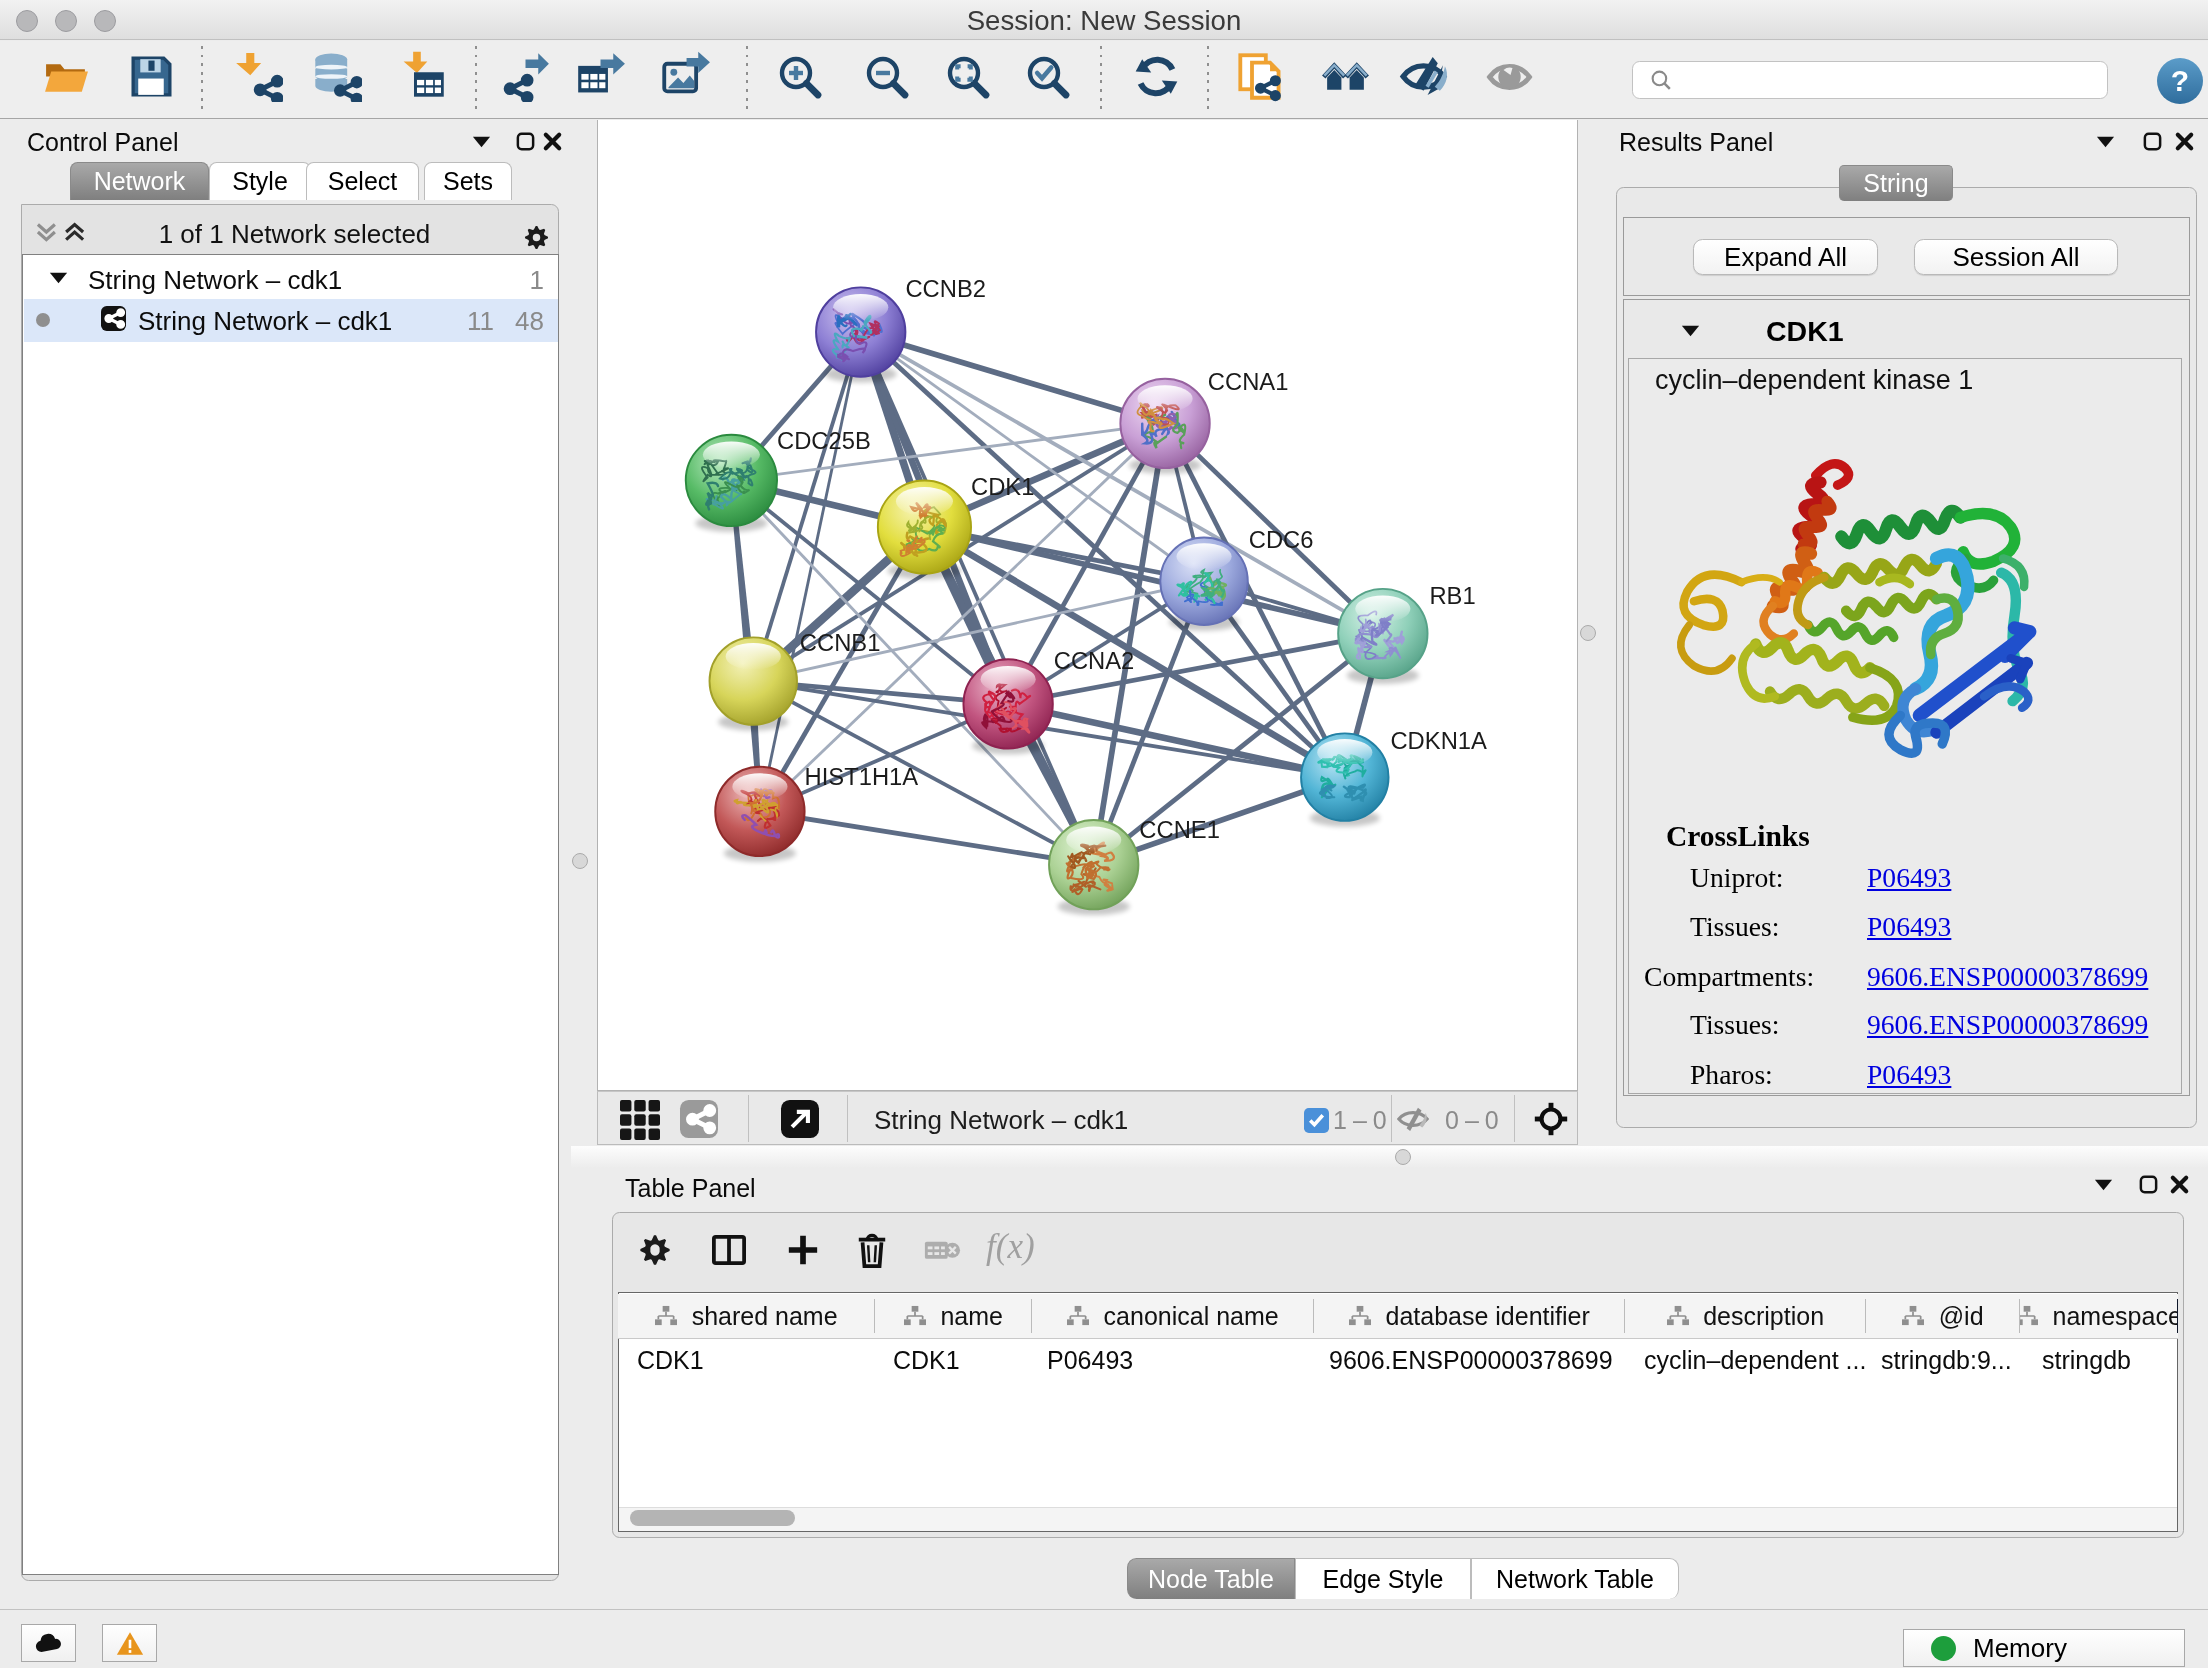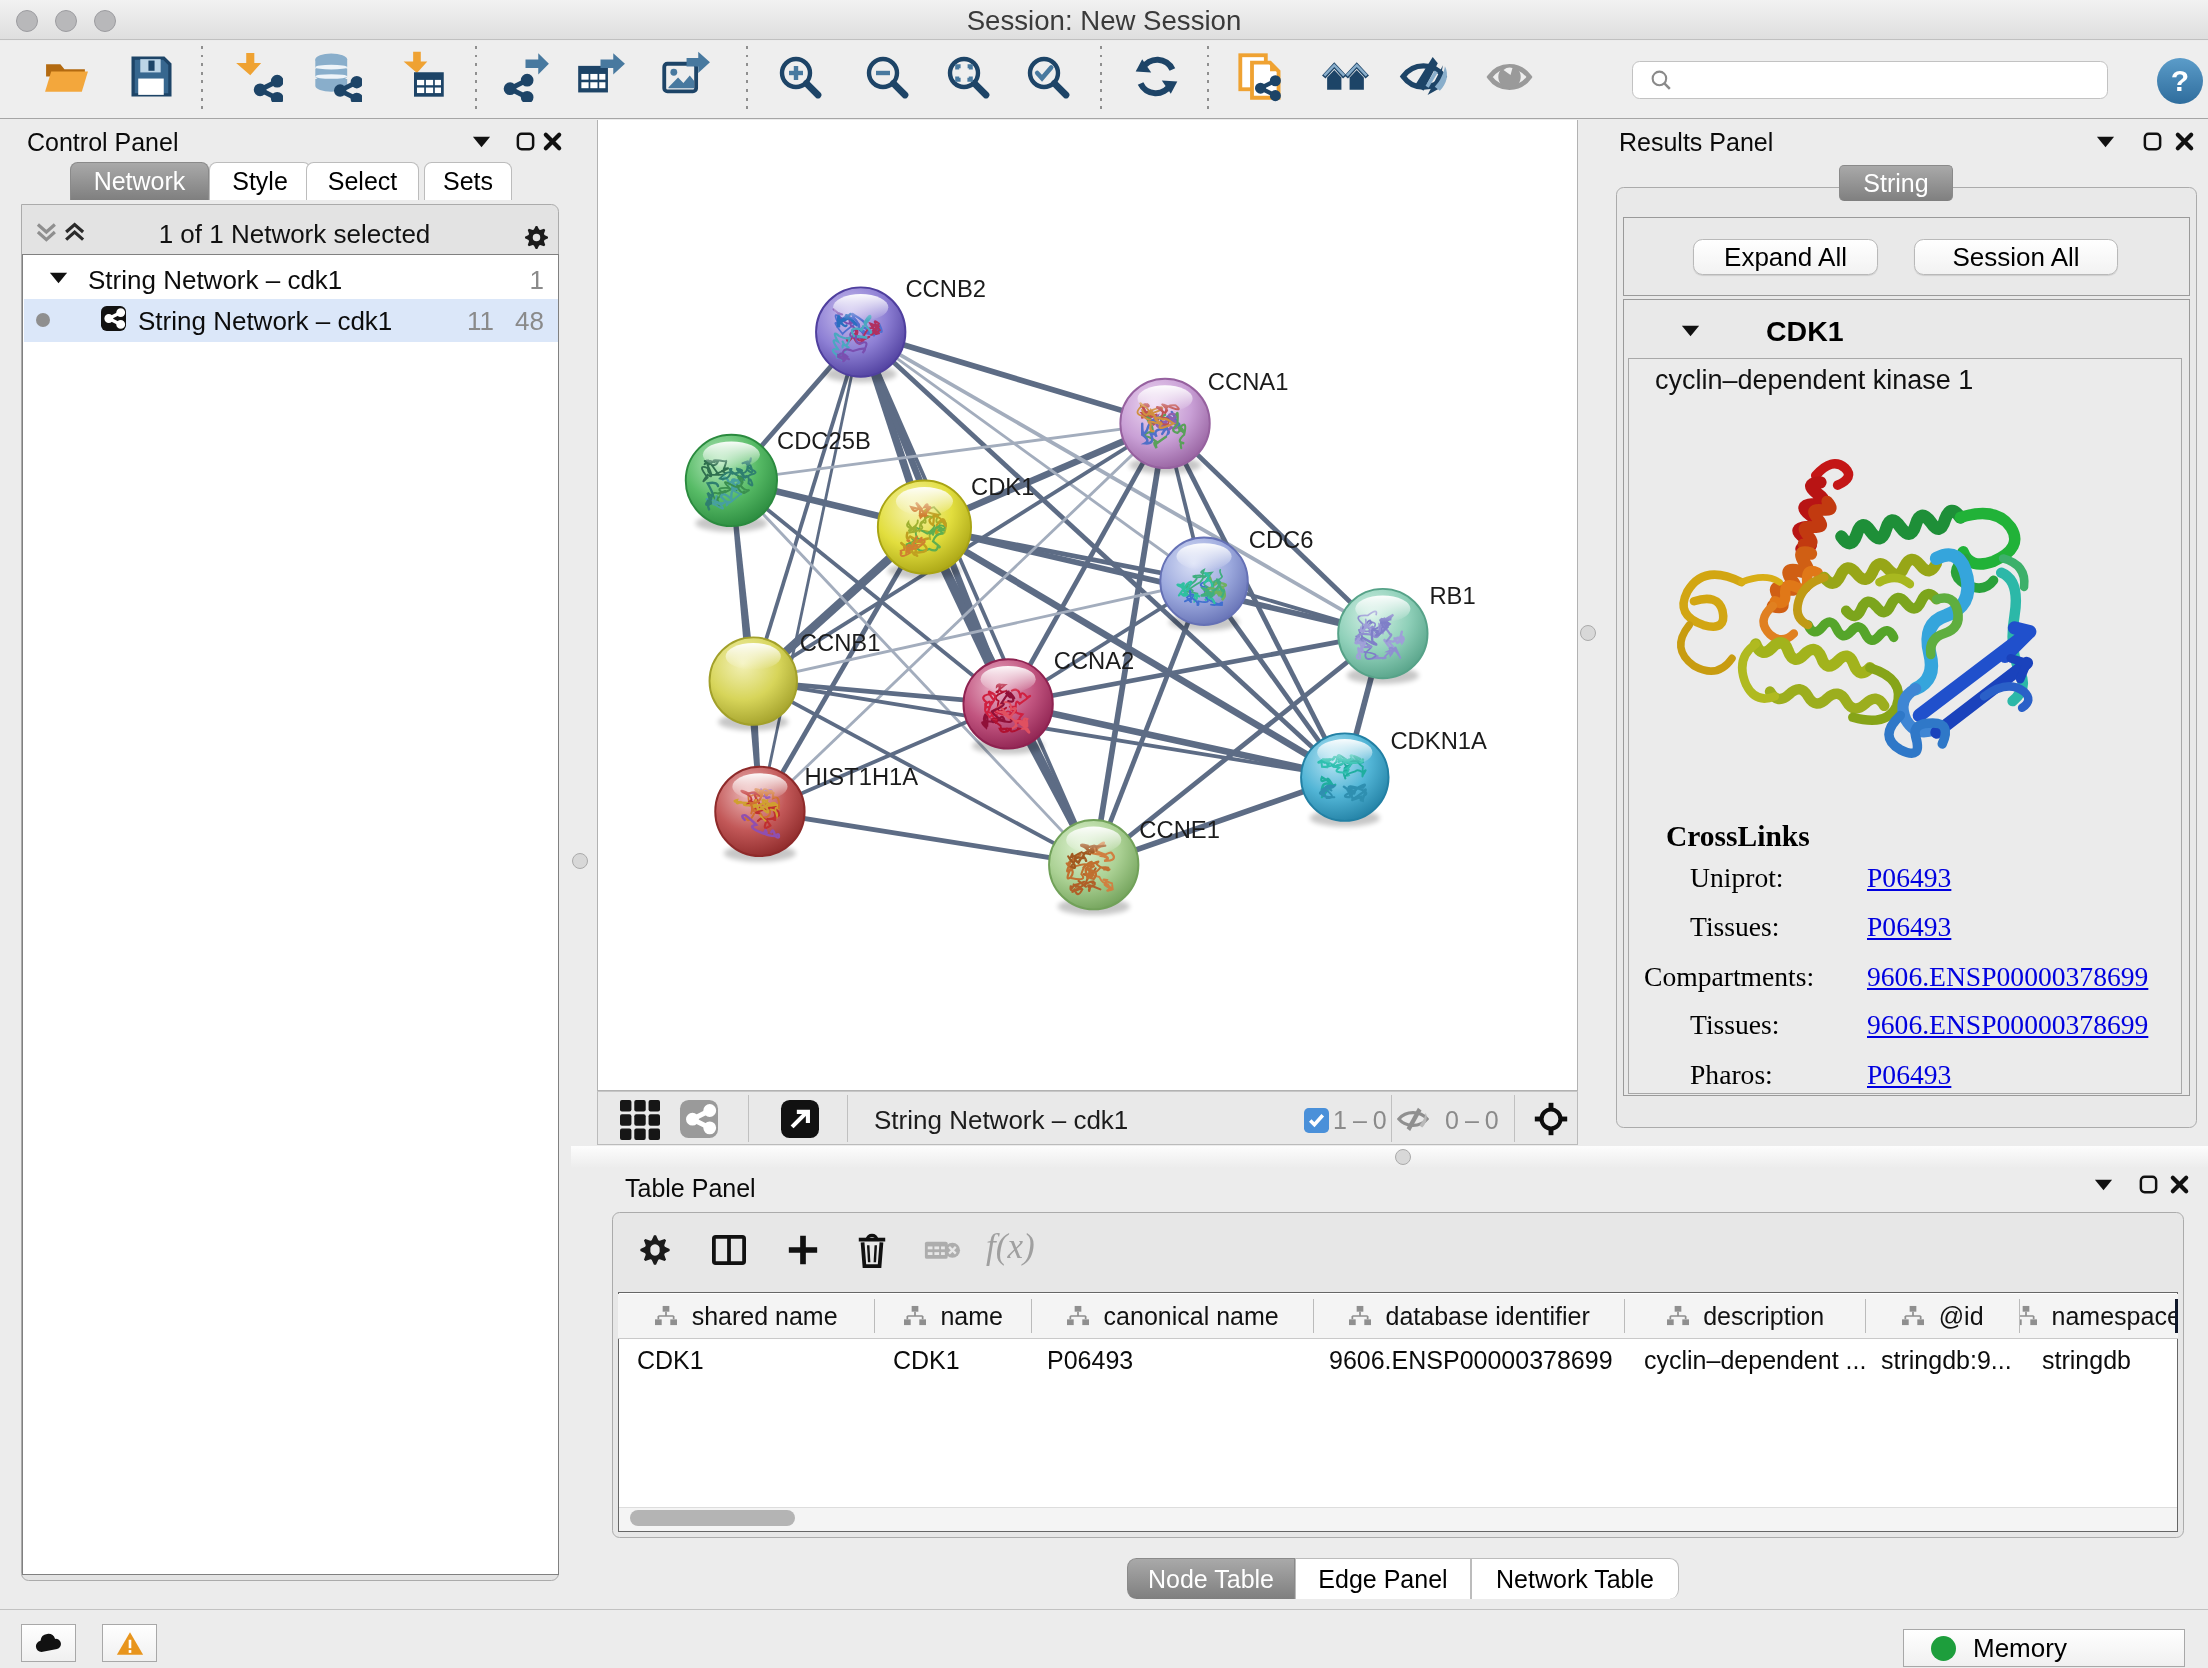--- a/index.html
+++ b/index.html
@@ -779,21 +779,21 @@
           <rect x="9" y="1" width="7" height="6"></rect>
           <rect x="1" y="15" width="7" height="6"></rect>
           <rect x="17" y="15" width="7" height="6"></rect>
         </g>
         <g stroke="#8f8f8f" stroke-width="1.8" fill="none">
           <path d="M12.5 7 L12.5 11.5 M4.5 11.5 L20.5 11.5 M4.5 11.5 L4.5 15 M20.5 11.5 L20.5 15"></path>
         </g>
       </svg>
     </span>@id</div>
 <div class="abs" style="left:2020px;top:1294px;width:158px;height:45px;background:#f4f4f4;border-bottom:1px solid #c9c9c9;overflow:hidden"></div>
-<div class="abs" style="left:2020px;top:1299px;width:158px;height:34px;border-right:3px solid #0f172a;display:flex;align-items:center;justify-content:center;font-size:25px;color:#111;overflow:hidden;white-space:nowrap"><span style="margin-right:13.3px;display:inline-flex">
+<div class="abs" style="left:2020px;top:1299px;width:158px;height:34px;border-right:1px solid #0f172a;display:flex;align-items:center;justify-content:center;font-size:25px;color:#111;overflow:hidden;white-space:nowrap"><span style="margin-right:13.3px;display:inline-flex">
       <svg width="24" height="22" viewBox="0 0 25 23">
         <g fill="#8f8f8f">
           <rect x="9" y="1" width="7" height="6"></rect>
           <rect x="1" y="15" width="7" height="6"></rect>
           <rect x="17" y="15" width="7" height="6"></rect>
         </g>
         <g stroke="#8f8f8f" stroke-width="1.8" fill="none">
           <path d="M12.5 7 L12.5 11.5 M4.5 11.5 L20.5 11.5 M4.5 11.5 L4.5 15 M20.5 11.5 L20.5 15"></path>
         </g>
       </svg>
@@ -801,21 +801,21 @@
 <div class="abs" style="left:637px;top:1346px;font-size:25px;color:#0c0c0c;white-space:nowrap">CDK1</div>
 <div class="abs" style="left:893px;top:1346px;font-size:25px;color:#0c0c0c;white-space:nowrap">CDK1</div>
 <div class="abs" style="left:1047px;top:1346px;font-size:25px;color:#0c0c0c;white-space:nowrap">P06493</div>
 <div class="abs" style="left:1329px;top:1346px;font-size:25px;color:#0c0c0c;white-space:nowrap">9606.ENSP00000378699</div>
 <div class="abs" style="left:1644px;top:1346px;font-size:25px;color:#0c0c0c;white-space:nowrap">cyclin–dependent ...</div>
 <div class="abs" style="left:1881px;top:1346px;font-size:25px;color:#0c0c0c;white-space:nowrap">stringdb:9...</div>
 <div class="abs" style="left:2042px;top:1346px;font-size:25px;color:#0c0c0c;white-space:nowrap">stringdb</div>
 <div class="abs" style="left:619px;top:1507px;width:1558px;height:24px;background:#f4f4f4;border-top:1px solid #ddd"></div>
 <div class="abs" style="left:630px;top:1510px;width:165px;height:16px;border-radius:8.6px;background:#b4b4b4"></div>
 <div class="tab tabsel" style="left:1127px;top:1558px;width:168px;height:41px;border-radius:9.5px 0 0 9.5px">Node Table</div>
-<div class="tab" style="left:1295px;top:1558px;width:176px;height:41px;border-radius:0">Edge Panel</div>
+<div class="tab" style="left:1295px;top:1558px;width:176px;height:41px;border-radius:0">Edge Style</div>
 <div class="tab" style="left:1471px;top:1558px;width:208px;height:41px;border-radius:0 9.5px 9.5px 0">Network Table</div>
 <div class="abs" style="left:0;top:1609px;width:2208px;height:1px;background:#c2c2c2"></div>
 <div class="abs" style="left:21px;top:1624px;width:55px;height:38px;background:linear-gradient(#fff,#f0f0f0);border:1px solid #a8a8a8;display:flex;align-items:center;justify-content:center">
     <svg width="32" height="25" viewBox="0 0 34 26">
       <path d="M9 22 a6 6 0 0 1 -1-11.9 a8 8 0 0 1 15.5-2 a5.5 5.5 0 0 1 2 10.8 z" fill="#111"></path>
     </svg>
   </div>
 <div class="abs" style="left:102px;top:1624px;width:55px;height:38px;background:linear-gradient(#fff,#f0f0f0);border:1px solid #a8a8a8;display:flex;align-items:center;justify-content:center">
     <svg width="30" height="27" viewBox="0 0 32 28">
       <path d="M16 2 L30 26 L2 26 z" fill="#e8951d"></path>

